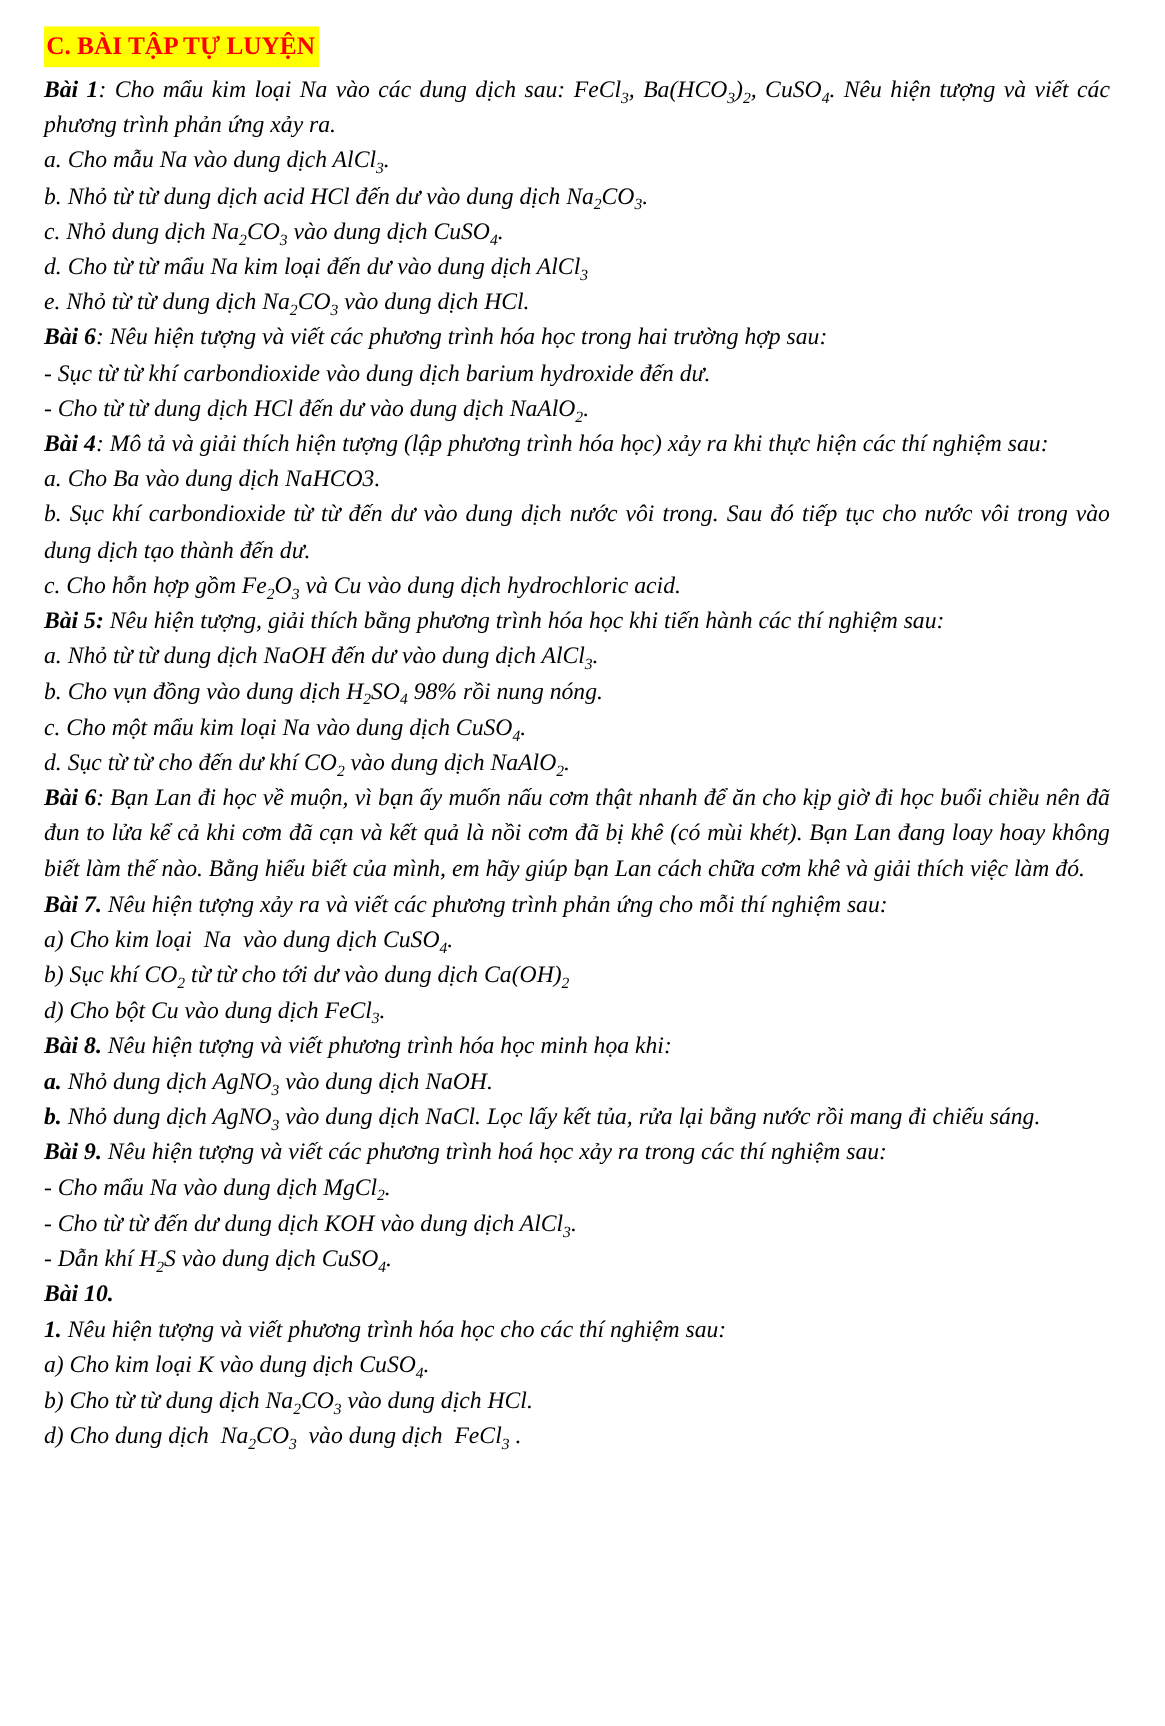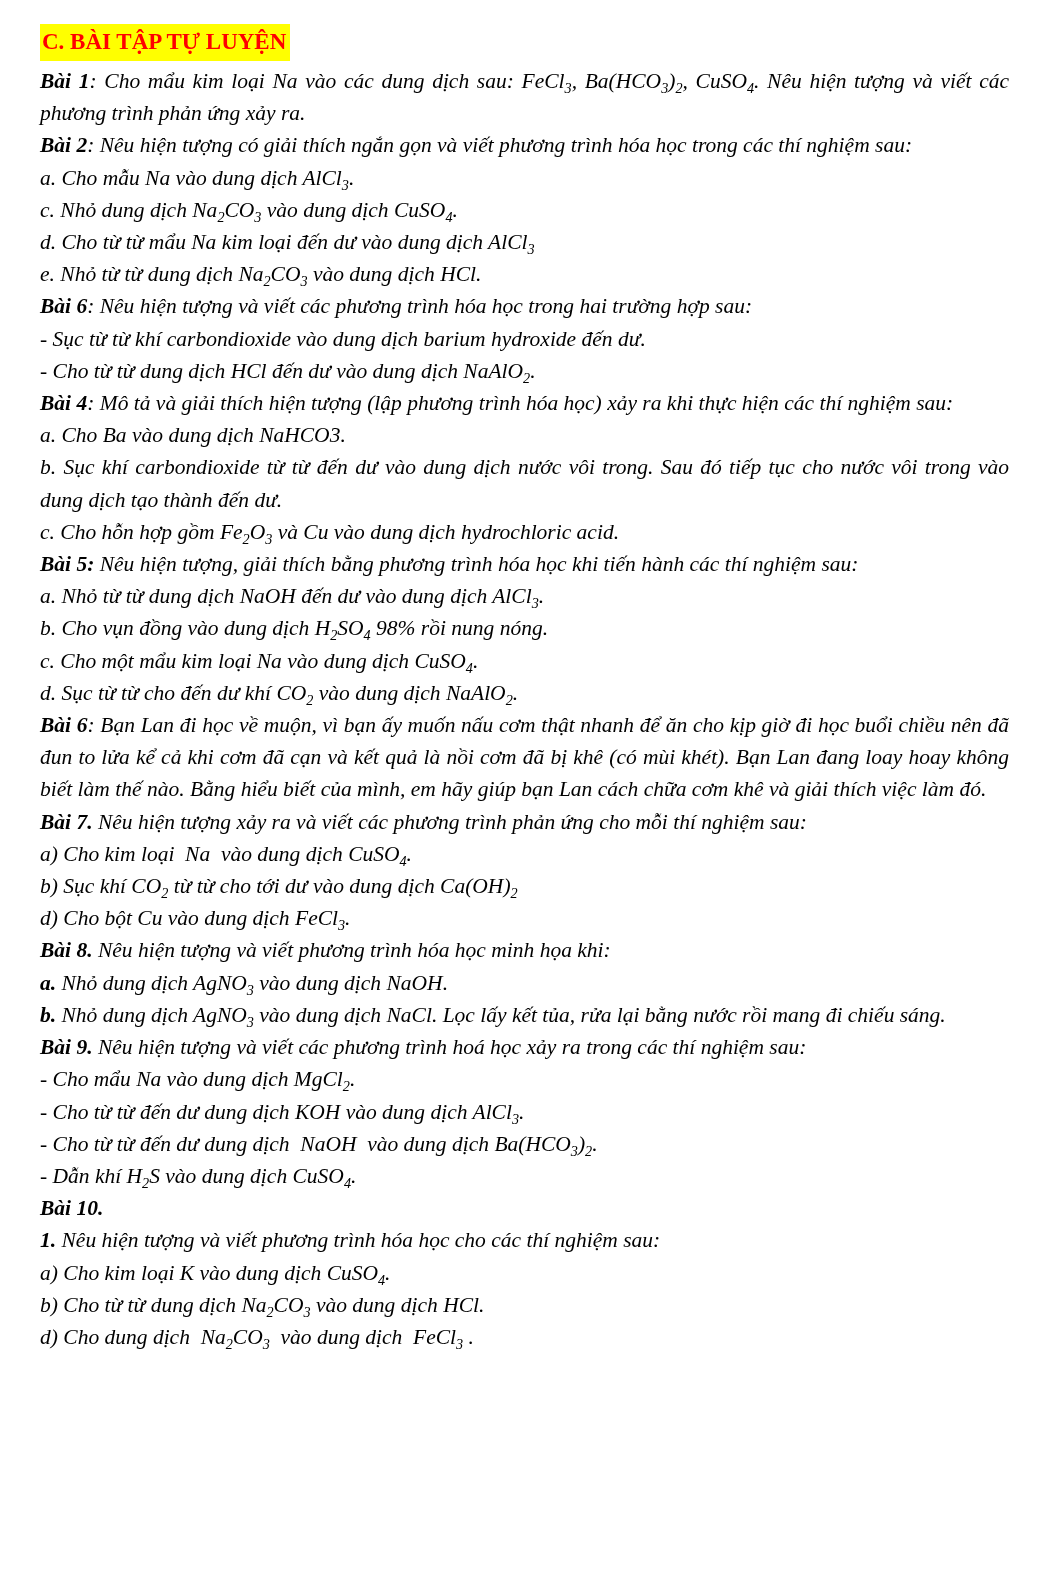--- a/index.html
+++ b/index.html
@@ -47,22 +47,22 @@
 </style>
 </head>
 <body>
 
 <div class="page">
   <div class="title-line">
     <span class="title-highlight" style="color: rgb(255, 0, 0); background: rgb(255, 255, 0);">C. BÀI TẬP TỰ LUYỆN</span>
   </div>
   <div class="doc-body" style="color: rgb(0, 0, 0); font-style: italic;">
       <p><b>Bài 1</b><span>: Cho mẩu kim loại Na vào các dung dịch sau: FeCl<sub>3</sub>, Ba(HCO<sub>3</sub>)<sub>2</sub>, CuSO<sub>4</sub>. Nêu hiện tượng và viết các phương trình phản ứng xảy ra.</span></p>
-      <p><b>Bài 2</b><span>: Nêu hiện tượng có giải thích ngắn gọn và viết phương trình hóa học trong các thí nghiệm sau:</span></p>
       <p><span>a. Cho mẫu Na vào dung dịch AlCl<sub>3</sub>.</span></p>
+      <p><span>b. Nhỏ từ từ dung dịch acid HCl đến dư vào dung dịch Na<sub>2</sub>CO<sub>3</sub>.</span></p>
       <p><span>c. Nhỏ dung dịch Na<sub>2</sub>CO<sub>3</sub> vào dung dịch CuSO<sub>4</sub>.</span></p>
       <p><span>d. Cho từ từ mẩu Na kim loại đến dư vào dung dịch AlCl<sub>3</sub></span></p>
       <p><span>e. Nhỏ từ từ dung dịch Na<sub>2</sub>CO<sub>3</sub> vào dung dịch HCl.</span></p>
       <p><b>Bài 6</b><span>: Nêu hiện tượng và viết các phương trình hóa học trong hai trường hợp sau:</span></p>
       <p><span>- Sục từ từ khí carbondioxide vào dung dịch barium hydroxide đến dư.</span></p>
       <p><span>- Cho từ từ dung dịch HCl đến dư vào dung dịch NaAlO<sub>2</sub>.</span></p>
       <p><b>Bài 4</b><span>: Mô tả và giải thích hiện tượng (lập phương trình hóa học) xảy ra khi thực hiện các thí nghiệm sau:</span></p>
       <p><span>a. Cho Ba vào dung dịch NaHCO3.</span></p>
       <p><span>b. Sục khí carbondioxide từ từ đến dư vào dung dịch nước vôi trong. Sau đó tiếp tục cho nước vôi trong vào dung dịch tạo thành đến dư.</span></p>
       <p><span>c. Cho hỗn hợp gồm Fe<sub>2</sub>O<sub>3</sub> và Cu vào dung dịch hydrochloric acid.</span></p>
@@ -75,21 +75,20 @@
       <p><b>Bài 7.</b><span> Nêu hiện tượng xảy ra và viết các phương trình phản ứng cho mỗi thí nghiệm sau:</span></p>
       <p><span>a) Cho kim loại &nbsp;Na&nbsp; vào dung dịch CuSO<sub>4</sub>.</span></p>
       <p><span>b) Sục khí CO<sub>2</sub> từ từ cho tới dư vào dung dịch Ca(OH)<sub>2</sub></span></p>
       <p><span>d) Cho bột Cu vào dung dịch FeCl<sub>3</sub>.</span></p>
       <p><b>Bài 8.</b><span> Nêu hiện tượng và viết phương trình hóa học minh họa khi:</span></p>
       <p><b>a.</b><span> Nhỏ dung dịch AgNO<sub>3</sub> vào dung dịch NaOH.</span></p>
       <p><b>b.</b><span> Nhỏ dung dịch AgNO<sub>3</sub> vào dung dịch NaCl. Lọc lấy kết tủa, rửa lại bằng nước rồi mang đi chiếu sáng.</span></p>
       <p><b>Bài 9.</b><span> Nêu hiện tượng và viết các phương trình hoá học xảy ra trong các thí nghiệm sau:</span></p>
       <p><span>- Cho mẩu Na vào dung dịch MgCl<sub>2</sub>.</span></p>
       <p><span>- Cho từ từ đến dư dung dịch KOH vào dung dịch AlCl<sub>3</sub>.</span></p>
-      <p><span>- Cho từ từ đến dư dung dịch &nbsp;NaOH&nbsp; vào dung dịch Ba(HCO<sub>3</sub>)<sub>2</sub>.</span></p>
       <p><span>- Dẫn khí H<sub>2</sub>S vào dung dịch CuSO<sub>4</sub>.</span></p>
       <p><b>Bài 10.</b></p>
       <p><b>1.</b><span> Nêu hiện tượng và viết phương trình hóa học cho các thí nghiệm sau:</span></p>
       <p><span>a) Cho kim loại K vào dung dịch CuSO<sub>4</sub>.</span></p>
       <p><span>b) Cho từ từ dung dịch Na<sub>2</sub>CO<sub>3</sub> vào dung dịch HCl.</span></p>
       <p><span>d) Cho dung dịch &nbsp;Na<sub>2</sub>CO<sub>3</sub>&nbsp; vào dung dịch &nbsp;FeCl<sub>3</sub> .</span></p>
     </div>
 </div>
 
 </body></html>

